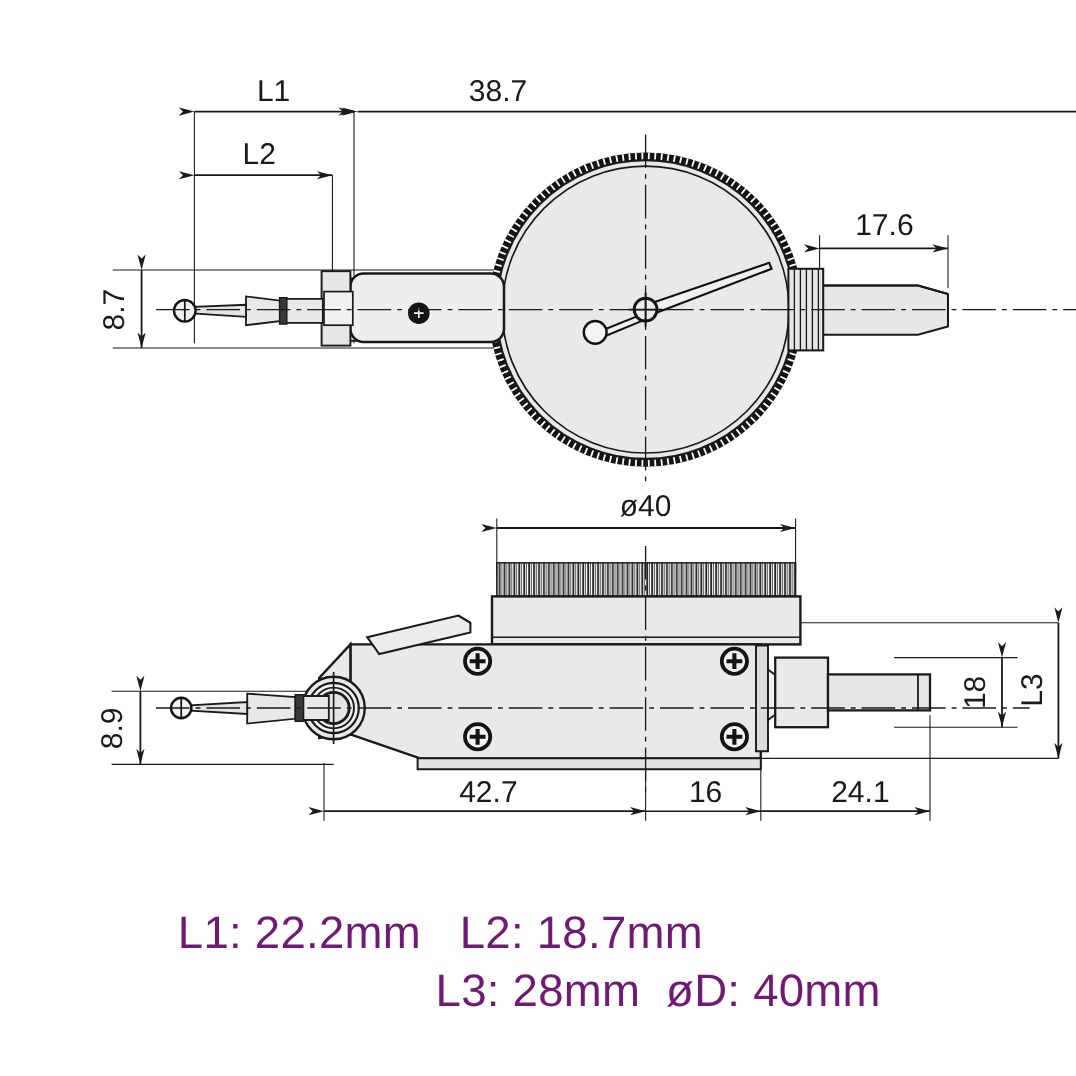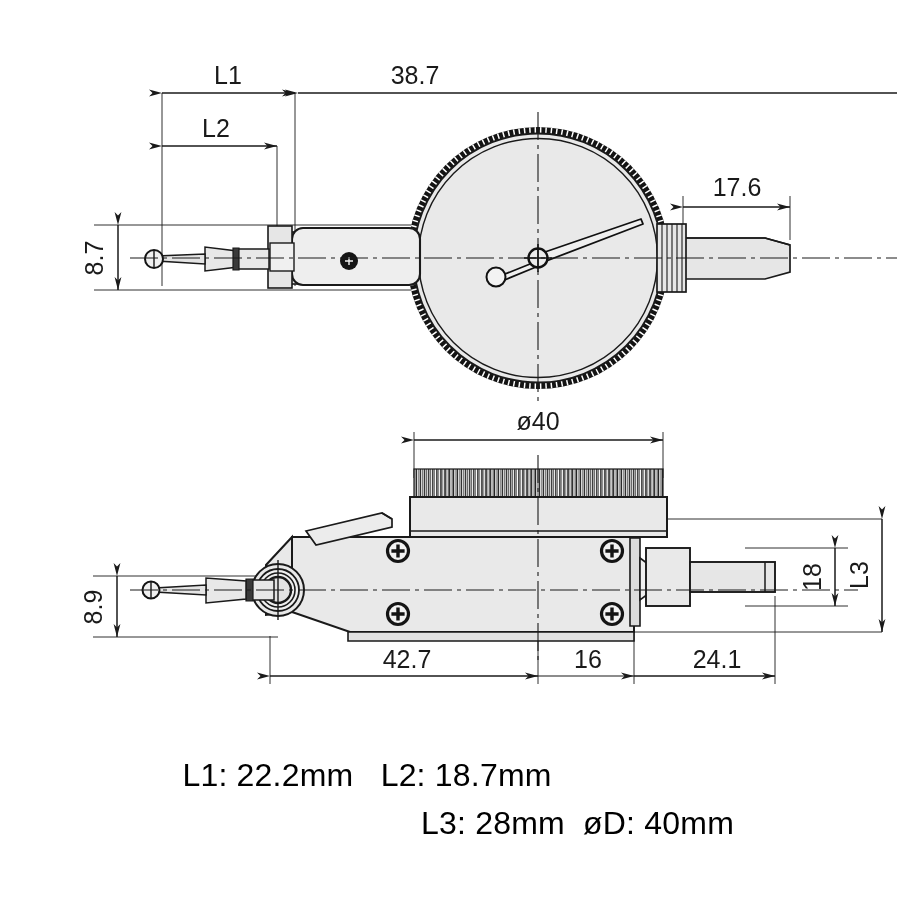--- a/index.html
+++ b/index.html
@@ -17,22 +17,22 @@
     font-family:"Liberation Sans","DejaVu Sans",sans-serif;
     font-size:25px;
     fill:#1a1a1a;
   }
   .caption{
     position:absolute;
     left:0;
     width:734px;
     text-align:center;
     font-family:"Liberation Sans","DejaVu Sans",sans-serif;
-    font-size:32px;
-    color:#000000;
+    font-size:38px;
+    color:#701a75;
     letter-spacing:0.2px;
     white-space:pre;
   }
   #caption-line-1{top:757px;}
   #caption-line-2{top:805px;text-align:right;}
 </style>
 </head>
 <body>
 
 <div id="stage">

